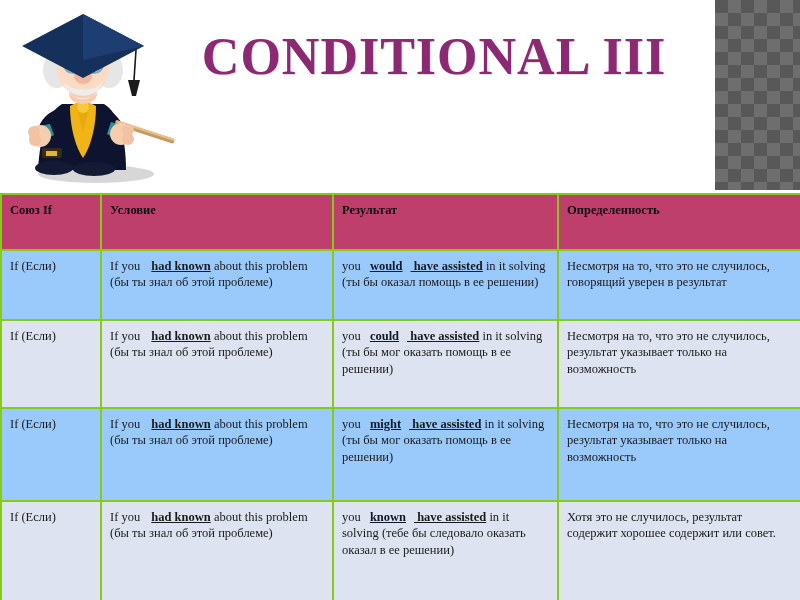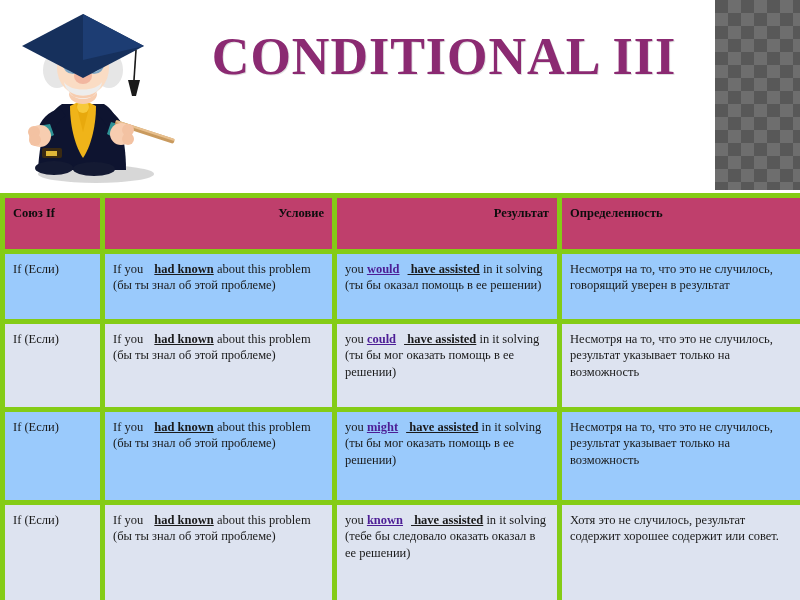--- a/index.html
+++ b/index.html
@@ -24,21 +24,21 @@
     background-image:
       linear-gradient(45deg,  #6e6e6e 25%, transparent 25%, transparent 75%, #6e6e6e 75%),
       linear-gradient(45deg,  #6e6e6e 25%, transparent 25%, transparent 75%, #6e6e6e 75%);
     background-size:26px 26px;
     background-position:0 0, 13px 13px;
   }
 
   
   #title {
     position:absolute;
-    left:204px; top:30px;
+    left:194px; top:30px;
     width:480px;
     font-family:"Liberation Serif", serif;
     font-size:52px;
     font-weight:bold;
     color:#8b2a72;
     letter-spacing:1px;
     text-align:center;
     line-height:1.05;
     text-shadow:1px 1px 0 rgba(0,0,0,0.12);
   }
@@ -53,49 +53,49 @@
     width:800px;
     border-collapse:collapse;
     table-layout:fixed;
   }
   #tbl col.c1 { width:100px; }
   #tbl col.c2 { width:232px; }
   #tbl col.c3 { width:225px; }
   #tbl col.c4 { width:243px; }
 
   #tbl th, #tbl td {
-    border:5px solid #84cc16;
+    border:2px solid #84cc16;
     vertical-align:top;
     padding:7px 8px 4px 8px;
     font-family:"Liberation Serif", serif;
     font-size:12.5px;
     line-height:1.30;
     color:#1a1a1a;
   }
   #tbl thead th {
     background:#bf3f6c;
     height:56px;
     color:#0d0d0d;
     font-weight:bold;
     font-size:12.5px;
     text-align:left;
     vertical-align:top;
   }
-  #tbl thead th.ctr { text-align:right; }
+  #tbl thead th.ctr { text-align:left; }
 
   tr.blue  td { background:#9acafc; }
   tr.light td { background:#dde3f0; }
 
   #tbl tr.r1 td { height:70px; }
   #tbl tr.r2 td { height:88px; }
   #tbl tr.r3 td { height:93px; }
   #tbl tr.r4 td { height:100px; }
 
   .kw      { font-weight:bold; text-decoration:underline;margin-left:8px; }
-  .kw-mag  { font-weight:bold; text-decoration:underline; color:#4c1d95; }
+  .kw-mag  { font-weight:bold; text-decoration:underline; color:#0f172a;margin-left:6px; }
   .bold    { font-weight:normal; }
 </style>
 </head>
 <body>
 
 <div id="slide">
 
   <div id="deco"></div>
 
   <svg id="prof" viewBox="0 0 175 180">

